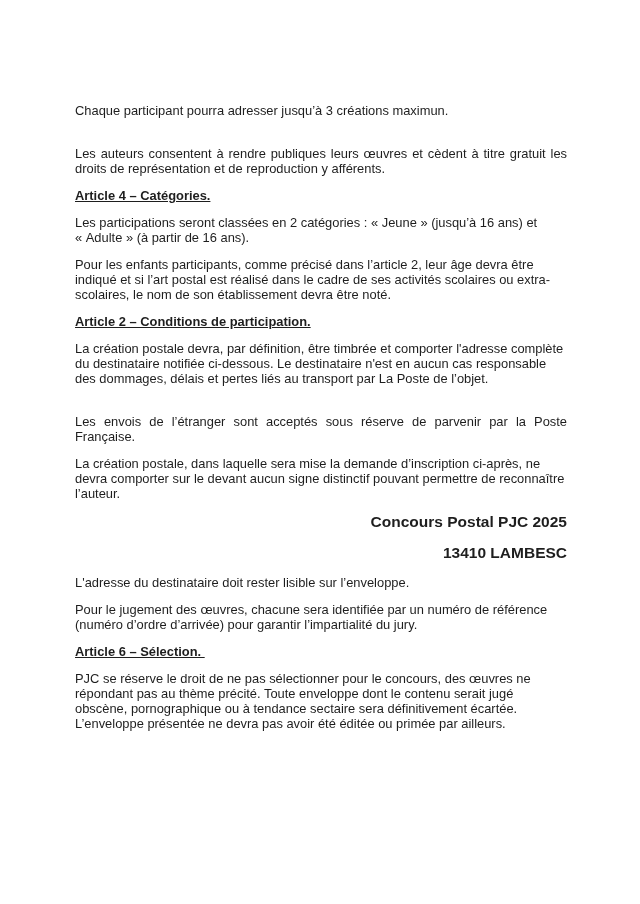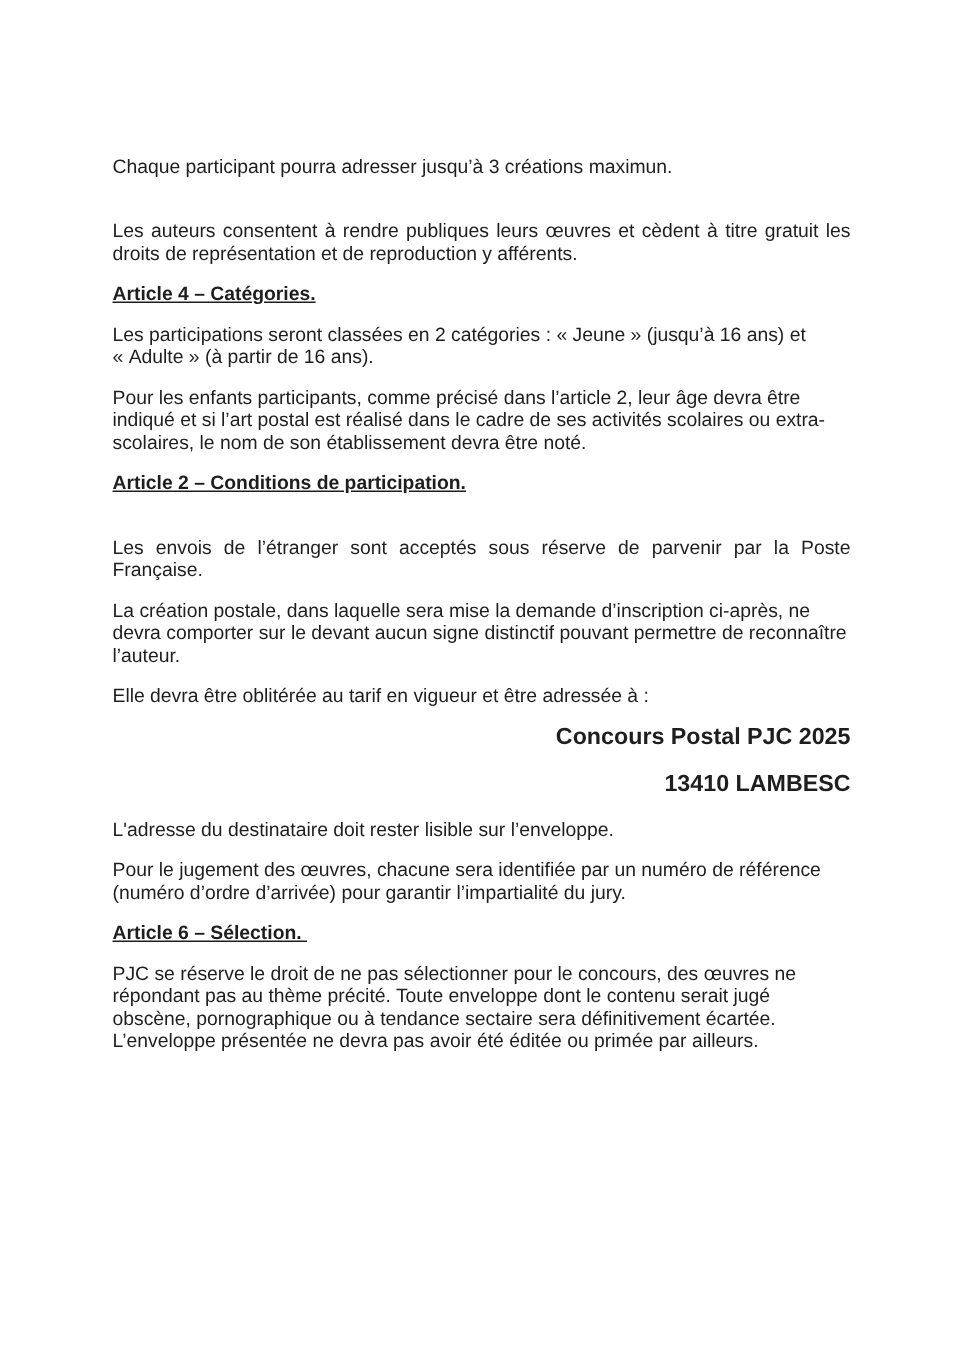--- a/index.html
+++ b/index.html
@@ -56,27 +56,27 @@
   <p class="para justify">Les auteurs consentent à rendre publiques leurs œuvres et cèdent à titre gratuit les droits de représentation et de reproduction y afférents.</p>
 
   <p class="heading">Article 4 – Catégories.</p>
 
   <p class="para">Les participations seront classées en 2 catégories&nbsp;: «&nbsp;Jeune&nbsp;» (jusqu’à 16 ans) et «&nbsp;Adulte&nbsp;» (à partir de 16 ans).</p>
 
   <p class="para">Pour les enfants participants, comme précisé dans l’article 2, leur âge devra être indiqué et si l’art postal est réalisé dans le cadre de ses activités scolaires ou extra-scolaires, le nom de son établissement devra être noté.</p>
 
   <p class="heading">Article 2 – Conditions de participation.</p>
 
+  <p class="para">La création postale devra, par définition, être timbrée et comporter l'adresse complète du destinataire notifiée ci-dessous. Le destinataire n'est en aucun cas responsable des dommages, délais et pertes liés au transport par La Poste de l’objet.</p>
 
   <p class="para justify">Les envois de l’étranger sont acceptés sous réserve de parvenir par la Poste Française.</p>
 
 
   <p class="para">La création postale, dans laquelle sera mise la demande d’inscription ci-après, ne devra comporter sur le devant aucun signe distinctif pouvant permettre de reconnaître l’auteur.</p>
 
-  <p class="para">Elle devra être oblitérée au tarif en vigueur et être adressée à&nbsp;:</p>
 
   <p class="center-head">Concours Postal PJC 2025</p>
 
   <p class="center-head">13410 LAMBESC</p>
 
   <p class="para">L'adresse du destinataire doit rester lisible sur l’enveloppe.</p>
 
   <p class="para">Pour le jugement des œuvres, chacune sera identifiée par un numéro de référence (numéro d’ordre d’arrivée) pour garantir l’impartialité du jury.</p>
 
   <p class="heading">Article 6 – Sélection.&nbsp;</p>

